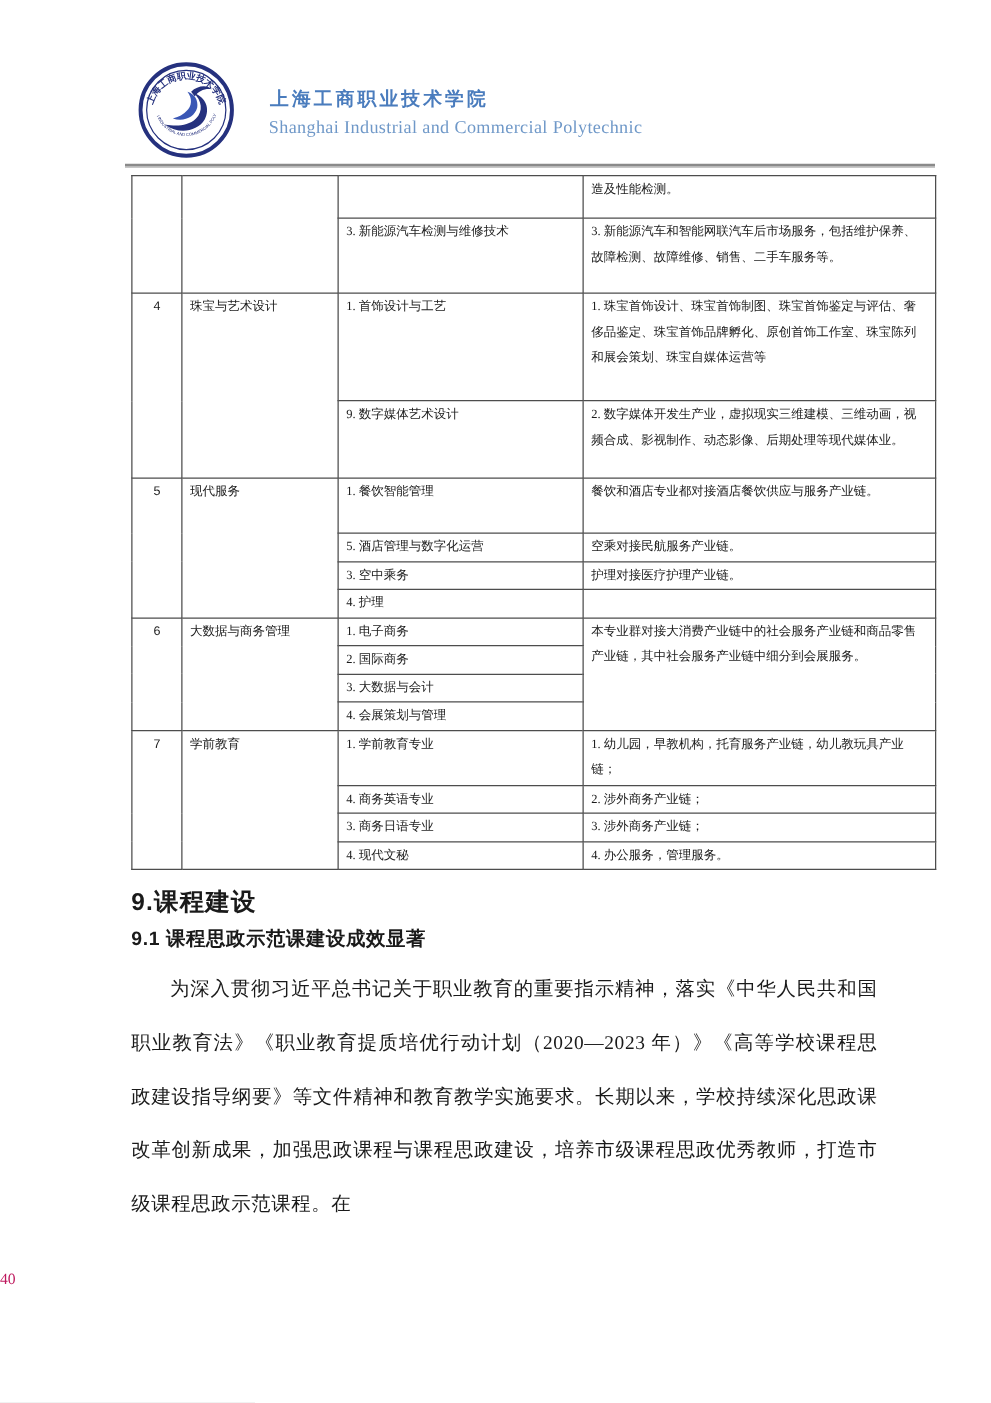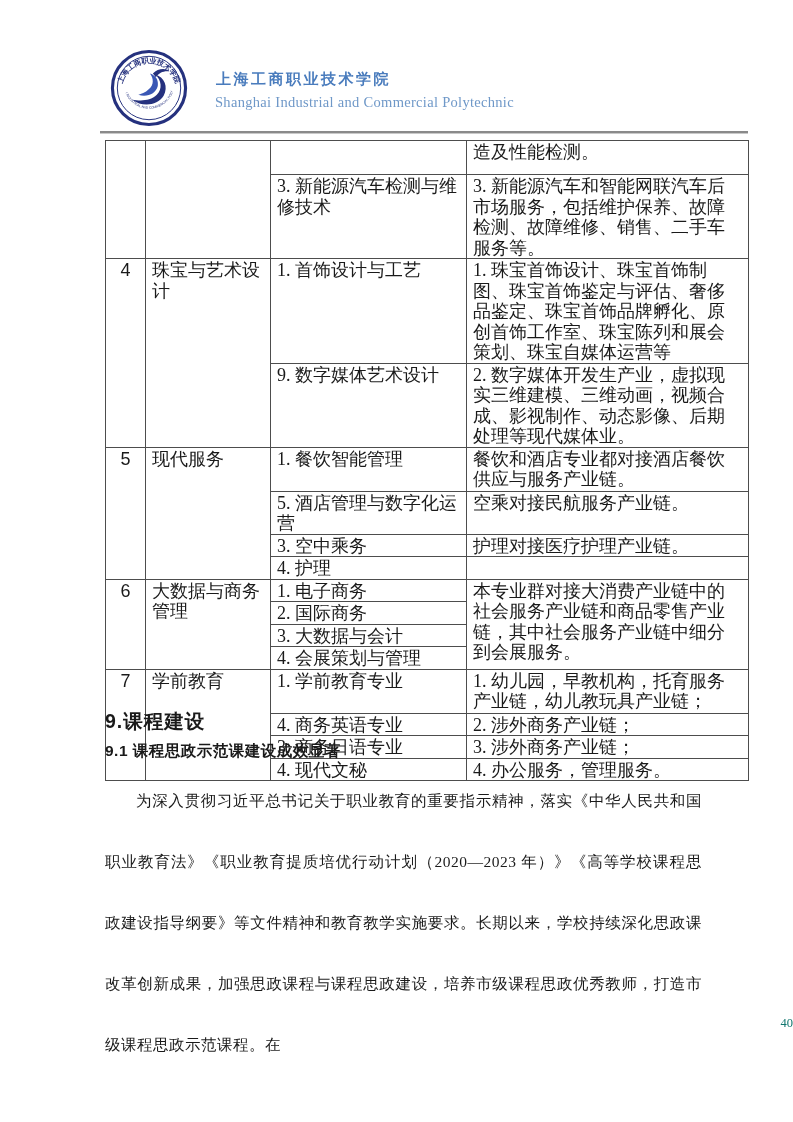--- a/index.html
+++ b/index.html
@@ -26,53 +26,53 @@
     background:#8a8a8a; border-bottom:1px solid #c9c9c9;
   }
 
   
   table.majors {
     position:absolute; left:105px; top:140px;
     border-collapse:collapse; table-layout:fixed; width:643px;
   }
   table.majors td {
     border:1px solid #4d4d4d; padding:1px 6px 0 6px;
-    font-size:18px; line-height:20.5px; vertical-align:top;
+    font-size:10px; line-height:20.5px; vertical-align:top;
     overflow:hidden; word-break:break-all;
   }
   td.c-num  { text-align:center; vertical-align:middle; font-family:"Liberation Sans", sans-serif; font-size:15px; }
   td.c-grp  { vertical-align:middle; padding-left:13px; }
   .rh34{height:34px} .rh60{height:60px} .rh86{height:86px} .rh62{height:62px}
   .rh44{height:44px} .rh22{height:22px}
 
   
   .h1 {
     position:absolute; left:105px; top:697px;
     font-family:"Liberation Sans", sans-serif;
     font-size:19.5px; font-weight:bold; letter-spacing:1px;margin-top:11px;
   }
   .h2 {
     position:absolute; left:105px; top:741px;
     font-family:"Liberation Sans", sans-serif;
     font-size:15.5px; font-weight:bold; letter-spacing:0.5px;text-align:right;
   }
   .body-par {
     position:absolute; left:105px; top:770px; width:597px;
-    font-size:15.5px; line-height:61px;
+    font-size:15.5px; line-height:43px;
     text-align:justify; text-indent:2em; letter-spacing:0.5px;
   }
 
   
   .footer-title {
     position:absolute; left:105px; top:1014px;
     font-size:14px; font-weight:bold; color:#1c3473; letter-spacing:1px;
   }
   .page-num {
-    position:absolute; left:0; right:0; top:1016px; text-align:right;
-    font-size:12.5px; color:#0f766e;
+    position:absolute; left:0; right:0; top:1016px; text-align:left;
+    font-size:12.5px; color:#be185d;
   }
 </style>
 </head>
 <body>
 
 <div class="page">
 
   <div>
     <svg class="logo" viewBox="0 0 80 80">
       <circle cx="40" cy="40" r="37.5" fill="#ffffff" stroke="#25317e" stroke-width="3.2"></circle>

